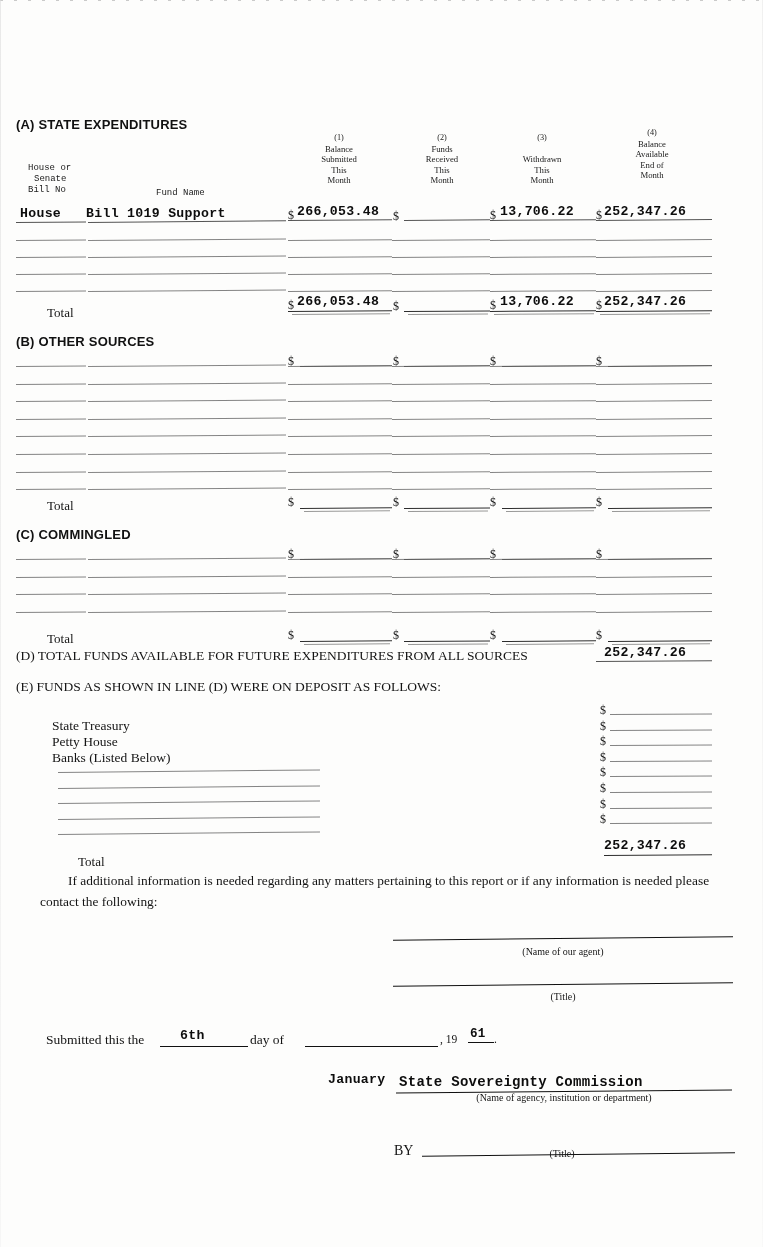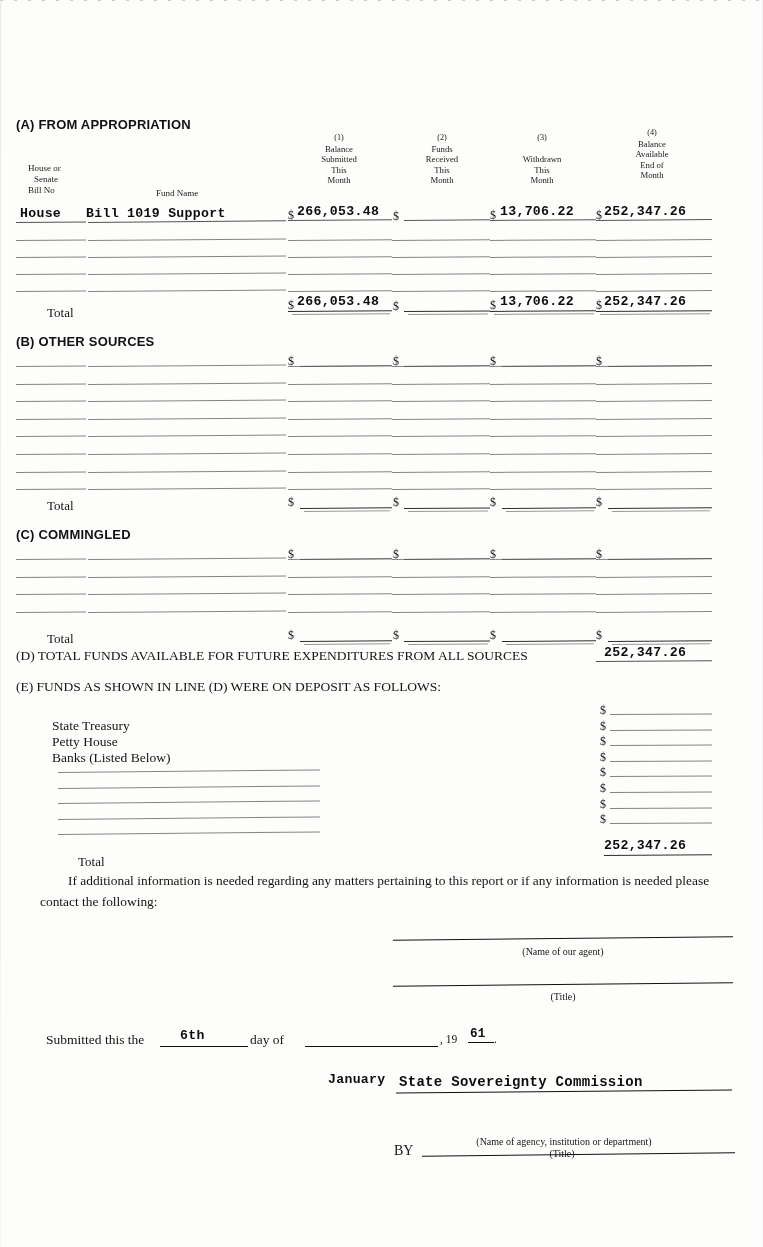--- a/index.html
+++ b/index.html
@@ -35,21 +35,21 @@
   
   .serif-line{font-family:"Liberation Serif",serif;font-size:13.5px;color:#141414;white-space:nowrap;}
 
   
   .colhead{
     text-align:center;font-family:"Liberation Serif",serif;
     font-size:8.7px;line-height:10.6px;color:#1a1a1a;
   }
   .colhead .num{font-size:8.2px;}
   .lefthead{
-    font-family:Liberation Serif, serif;font-size:9px;line-height:11px;color:#1a1a1a;
+    font-family:Liberation Mono, monospace;font-size:9px;line-height:11px;color:#1a1a1a;
   }
 
   
   .rule{
     position:absolute;height:1px;background:#2e2e2e;opacity:.82;
     transform-origin:left center;
   }
   .rule.thin{height:1px;background:#3a3a3a;opacity:.62;}
   .rule.tot{height:1px;background:#222;opacity:.95;}
   .rule.dbl::after{
@@ -86,21 +86,21 @@
 </style>
 </head>
 <body>
 
 <div class="page">
   <div class="edge-top"></div>
   <div class="edge-left"></div>
   <div class="edge-right"></div>
 
 
-  <div class="abs sec-head" style="top:117px;left:16px;">(A) FROM APPROPRIATION</div>
+  <div class="abs sec-head" style="top:117px;left:16px;">(A) STATE EXPENDITURES</div>
 
   <div class="abs lefthead" style="top:163px;left:28px;text-align:left;">
     <div>House or</div>
     <div style="padding-left:6px;">Senate</div>
     <div>Bill No</div>
   </div>
   <div class="abs lefthead" style="top:188px;left:156px;">Fund Name</div>
 
   <div class="abs colhead" style="top:133px;left:296px;width:86px;">
     <div class="num">(1)</div>
@@ -177,21 +177,21 @@
   <div class="abs serif-line" style="top:1032px;left:250px;">day of</div>
   <div class="sig-rule" style="top:1046px;left:305px;width:133px;height:1.2px;"></div>
   <div class="typed" style="top:1072px;left:328px;">January</div>
   <div class="abs serif-line" style="top:1033px;left:440px;font-size:11.5px;">, 19</div>
   <div class="typed sm" style="top:1027px;left:470px;">61</div>
   <div class="sig-rule" style="top:1042px;left:468px;width:26px;height:1.2px;"></div>
   <div class="abs serif-line" style="top:1033px;left:494px;font-size:11.5px;">.</div>
 
   <div class="typed" style="top:1074px;left:399px;font-size:14px;">State Sovereignty Commission</div>
   <div class="sig-rule" style="top:1091px;left:396px;width:336px;transform:rotate(-0.5deg);"></div>
-  <div class="caption" style="top:1092px;left:396px;width:336px;margin-top:44px;">(Name of agency, institution or department)</div>
+  <div class="caption" style="top:1092px;left:396px;width:336px;">(Name of agency, institution or department)</div>
 
   <div class="abs serif-line" style="top:1143px;left:394px;font-size:14px;">BY</div>
   <div class="sig-rule" style="top:1154px;left:422px;width:313px;transform:rotate(-0.6deg);"></div>
   <div class="caption" style="top:1148px;left:422px;width:280px;">(Title)</div>
 
   <div id="rules-layer">
       <div class="rule" style="left: 16px; top: 222px; width: 70px; transform: rotate(-0.5deg);"></div>
       <div class="rule" style="left: 88px; top: 222px; width: 198px; transform: rotate(-0.5deg);"></div>
       <div class="rule" style="left: 288px; top: 220px; width: 104px; transform: rotate(-0.45deg);"></div>
       <div class="rule" style="left: 404px; top: 220px; width: 86px; transform: rotate(-0.45deg);"></div>

